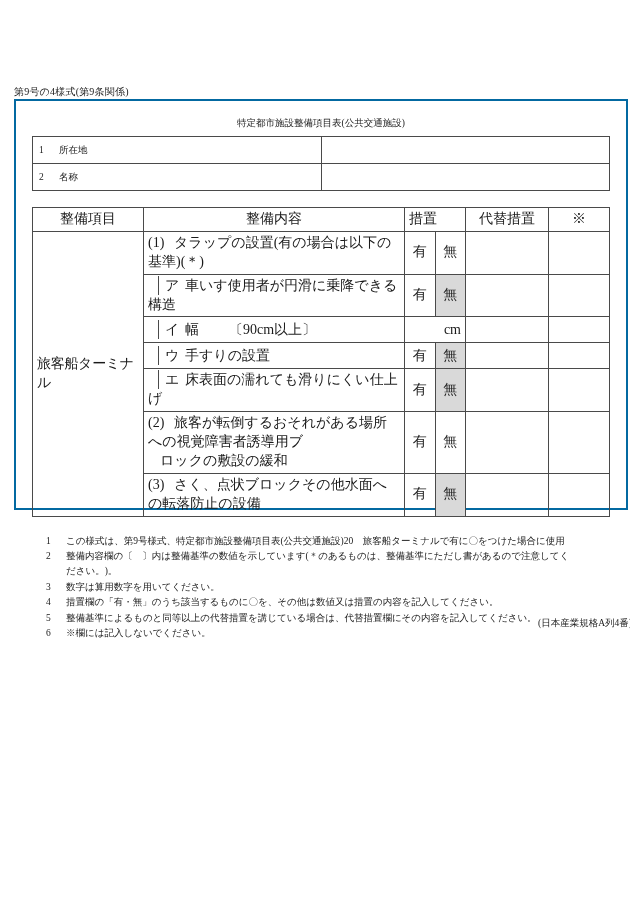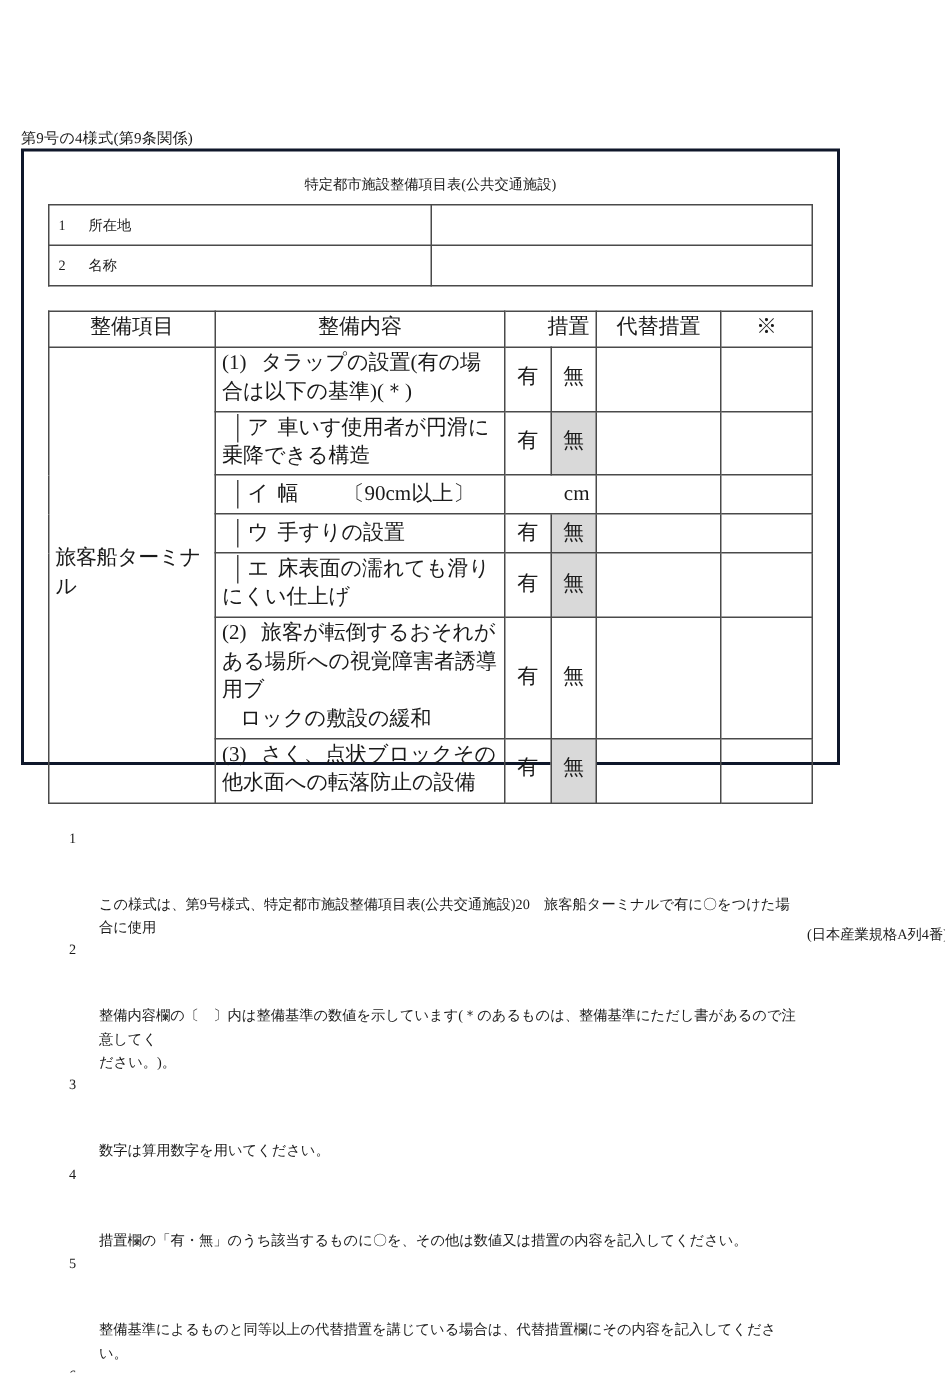--- a/index.html
+++ b/index.html
@@ -31,23 +31,23 @@
     font-size: 10px;
     letter-spacing: 0.2px;
     white-space: nowrap;
   }
 
   
   .outer-frame {
     position: absolute;
     left: 14px;
     top: 99px;
-    width: 546px;
+    width: 614px;
     height: 411px;
-    border: 2px solid #0f172a;
+    border: 2px solid #0369a1;
     box-sizing: border-box;
     padding-left: 48px;
   }
 
   .frame-inner {
     position: absolute;
     left: 0; top: 0;
     width: 100%;
     height: 100%;
     padding: 7px 16px 0 16px;
@@ -94,21 +94,21 @@
   table.main-table td {
     border: 1px solid #4a4a4a;
     font-size: 14px;
     font-weight: normal;
     padding: 2px 4px;
     vertical-align: middle;
     line-height: 1.35;
   }
   th.col-item    { width: 102px; text-align: center; }
   th.col-content { text-align: center; }
-  th.col-measure { width: 52px; text-align: right; }
+  th.col-measure { width: 52px; text-align: left; }
   th.col-alt     { width: 74px; text-align: center; margin-top: 24px; }
   th.col-note    { width: 52px; text-align: center; }
 
   td.item-cell {
     text-align: left;
     vertical-align: top;
     padding-top: 4px;
     letter-spacing: -0.3px;
   }
   td.content-cell {
@@ -165,21 +165,20 @@
   }
   .note-num {
     flex: 0 0 auto;
     width: 20px;
     text-align: left;
     padding-left: 2px;
   }
   .note-body {
     flex: 1 1 auto;
     text-align: left;
-    margin-top: 44px;
   }
   .note-cont {
     display: block;
     text-indent: 0;
   }
 
   
   .footer-note {
     position: absolute;
     left: 0;

